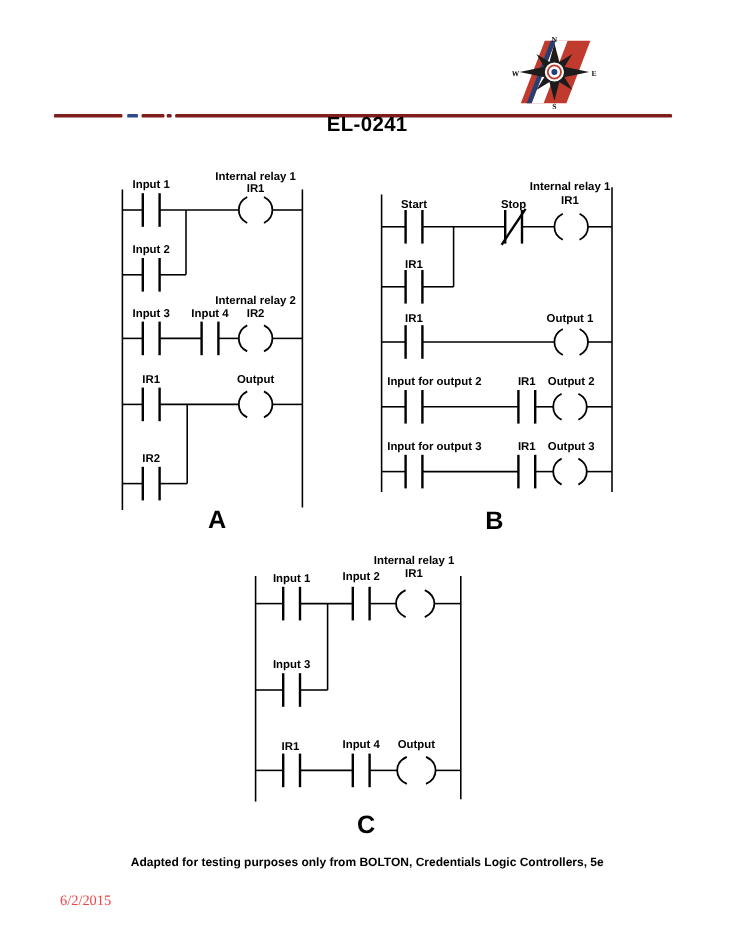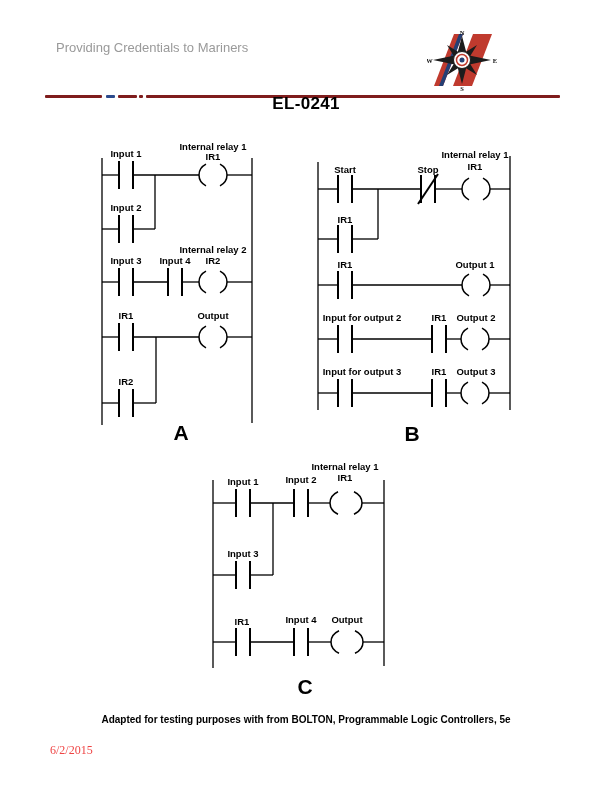--- a/index.html
+++ b/index.html
@@ -48,21 +48,20 @@
     font-family:"Liberation Serif",serif;font-size:12px;color:#ef4444;
   }
   
   .compass-letter{font-family:"Liberation Serif",serif;font-size:6.5px;font-weight:bold;fill:#111;}
 </style>
 </head>
 <body>
 
 <header>
   <div class="brand">
-    <div class="subtitle">Providing Credentials to Mariners</div>
   </div>
 
   <div class="logo">
     <svg width="70" height="64" viewBox="0 0 70 64">
       <path d="M27,6 L65,6 L45,58 L7,58 Z" fill="var(--logo-red)"></path>
       <path d="M36,6 L46,6 L26,58 L16,58 Z" fill="#ffffff"></path>
       <path d="M32,6 L36,6 L16,58 L12,58 Z" fill="var(--logo-navy)"></path>
       <path d="M35,8 L40,27 L64,32 L40,37 L35,56 L30,37 L6,32 L30,27 Z" fill="#1c1c1c"></path>
       <polygon points="50,17 37,25 42,30" fill="#1c1c1c"></polygon>
       <polygon points="20,17 33,25 28,30" fill="#1c1c1c"></polygon>
@@ -264,16 +263,16 @@
       <path d="M150 193.258 A16 13 0 0 0 150 170.742 M134 170.742 A16 13 0 0 0 134 193.258" class="coil"></path>
       <line x1="158" y1="182" x2="179" y2="182" class="wire"></line>
       <text x="37" y="165" text-anchor="middle" font-size="9.5">IR1</text>
       <text x="96" y="163" text-anchor="middle" font-size="9.5">Input 4</text>
       <text x="142" y="163" text-anchor="middle" font-size="9.5">Output</text>
       <text x="100" y="234" text-anchor="middle" font-size="21">C</text>
     </svg>
   </div>
 
 <footer>
-  <p>Adapted for testing purposes with from BOLTON, Programmable Logic Controllers, 5e</p>
+  <p>Adapted for testing purposes only from BOLTON, Credentials Logic Controllers, 5e</p>
 </footer>
 
 <div class="page-date">6/2/2015</div>
 
 </body></html>

